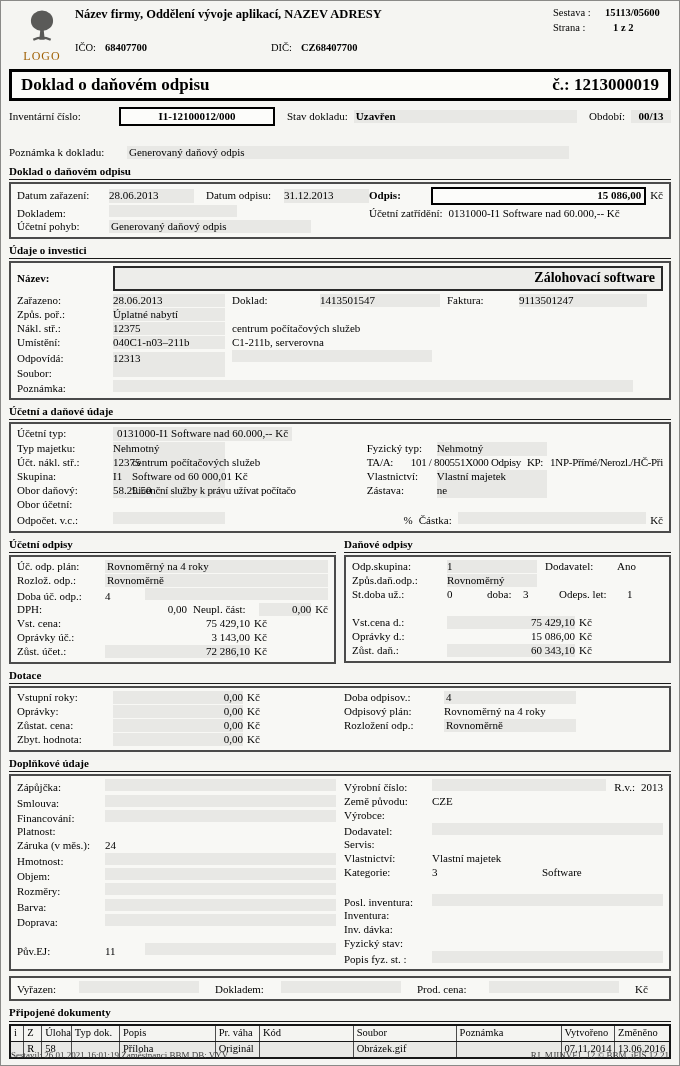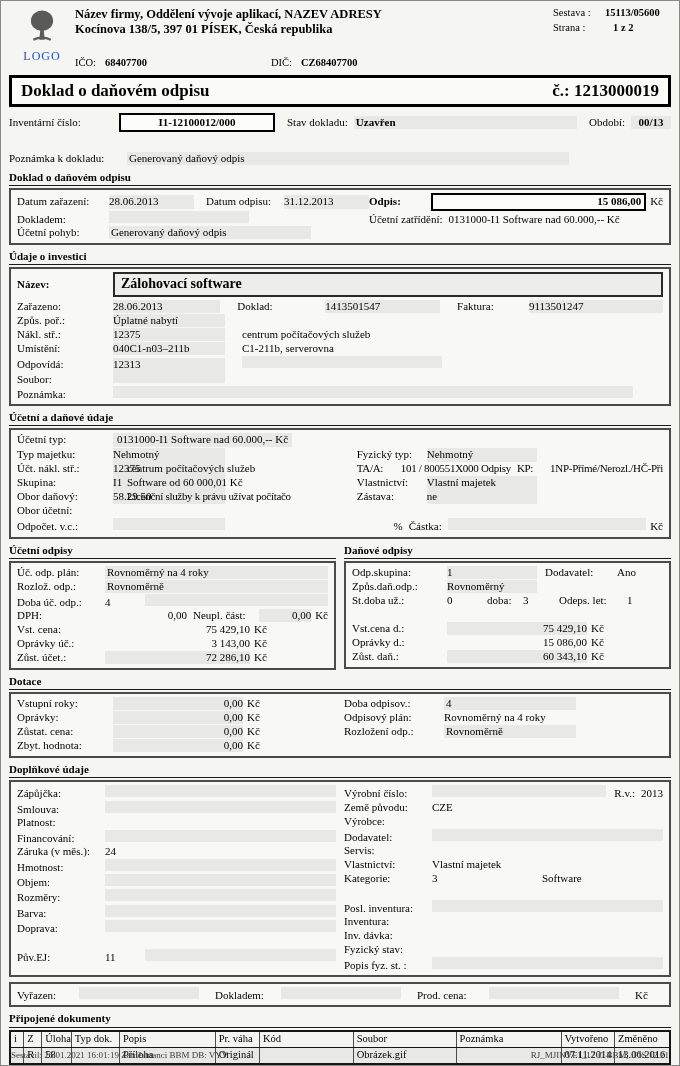--- a/index.html
+++ b/index.html
@@ -17,43 +17,43 @@
   .field { background:#e8e8e5; min-height:12px; }
   .vr { text-align:right; }
   .cur { margin-left:4px; flex-shrink:0; }
   .flex1 { flex:1; min-width:0; }
   .sec-title { font-weight:bold; font-size:11px; border-bottom:1px solid #1a1a1a; margin-top:5px; padding-bottom:1px; }
   .box { border:2px solid #4b4b4b; background:#f8f8f5; padding:3px 6px; margin-top:2px; }
   
   .w30{width:30px}.w36{width:36px}.w40{width:40px}.w46{width:46px}.w52{width:52px}
   .w62{width:62px}.w66{width:66px}.w70{width:70px}.w72{width:72px}.w78{width:78px}.w82{width:82px}.w85{width:85px}.w88{width:88px}.w90{width:90px}
   .w92{width:92px}.w95{width:95px}.w96{width:96px}.w100{width:100px}.w110{width:110px}
-  .w112{width:112px}.w118{width:118px}.w120{width:120px}.w130{width:130px}.w140{width:140px}
+  .w112{width:112px}.w118{width:118px}.w120{width:120px}.w130{width:130px}.w140{width:128px}
   .w145{width:145px}.w150{width:150px}.w200{width:200px}
-  .ml4{margin-left:17px}.ml6{margin-left:6px}.ml8{margin-left:8px}.ml12{margin-left:12px}.ml16{margin-left:16px}
+  .ml4{margin-left:7px}.ml6{margin-left:6px}.ml8{margin-left:8px}.ml12{margin-left:12px}.ml16{margin-left:16px}
   
   .hdr { display:flex; }
   .logo-block { width:66px; text-align:center; flex-shrink:0; padding-top:2px; }
-  .logo-text { font-size:12px; letter-spacing:1px; color:#1d4ed8; }
+  .logo-text { font-size:12px; letter-spacing:1px; color:#a16207; }
   .company { flex:1; padding-top:1px; }
   .company-line { font-weight:bold; font-size:12.5px; }
   .idrow { display:flex; margin-top:20px; font-size:10.5px; }
   .hdr-right { width:118px; flex-shrink:0; font-size:10.5px; padding-top:1px; }
   .hdr-right .frow { min-height:15px; }
   .title-bar { border:3px solid #000; background:#fbfbf8; display:flex; justify-content:space-between;
     align-items:center; padding:3px 9px; margin:5px 0 6px; }
   .title-text { font-size:17px; font-weight:bold; }
   .inv-row { display:flex; align-items:center; margin:2px 0 20px; }
   .inv-box { border:2px solid #000; background:#fcfcfa; width:148px; text-align:center;
     font-weight:bold; padding:1px 2px; flex-shrink:0; }
   .odpis-box { border:2px solid #000; background:#fcfcfa; flex:1; text-align:right;
     font-weight:bold; padding:0 3px; }
   .cols350 { width:352px; display:flex; flex-shrink:0; align-items:baseline; }
   .nazev-box { border:2px solid #2a2a2a; background:#ededea; flex:1; font-weight:bold;
-    font-size:14px; padding:2px 6px; }
+    font-size:14px; padding:2px 6px;text-align:right; }
   .half { display:flex; gap:8px; }
   .half > div { width:50%; }
   .tight { letter-spacing:-0.3px; }
   
   table { width:100%; border-collapse:collapse; table-layout:fixed; font-size:10.5px; margin-top:2px; }
   th,td { border:1px solid #4b4b4b; padding:0 3px; text-align:left; font-weight:normal;
     white-space:nowrap; overflow:hidden; height:15px; }
   table { border:2px solid #161616; }
   thead th { background:#f4f4f1; border-bottom:1px solid #161616; }
   tbody td { background:#e8e8e5; }
@@ -71,21 +71,20 @@
         <svg width="38" height="38" viewBox="0 0 24 24" aria-hidden="true">
           <ellipse cx="12" cy="8" rx="7" ry="6.5" fill="#5a5a58"></ellipse>
           <path d="M11 13 L13 13 L13.7 20 L10.3 20 Z" fill="#5a5a58"></path>
           <path d="M6.5 20 Q12 17.5 17.5 20" stroke="#5a5a58" fill="none" stroke-width="1.4"></path>
         </svg>
       </span>
       <div class="logo-text">LOGO</div>
     </div>
     <div class="company">
       <div class="company-line">Název firmy, Oddělení vývoje aplikací, NAZEV ADRESY</div>
-      <div class="company-line">Kocínova 138/5, 397 01 PÍSEK, Česká republika</div>
       <div class="idrow">
         <span class="lbl w30">IČO:</span>
         <span class="bold w150">68407700</span>
         <span class="lbl w30 ml16">DIČ:</span>
         <span class="bold">CZ68407700</span>
       </div>
     </div>
     <div class="hdr-right">
       <div class="frow">
         <span class="lbl w52">Sestava :</span>
@@ -396,26 +395,26 @@
       <div>
         <div class="frow">
             <span class="lbl w88">Zápůjčka:</span>
             <span class="field flex1"></span>
           </div>
         <div class="frow">
             <span class="lbl w88">Smlouva:</span>
             <span class="field flex1"></span>
           </div>
         <div class="frow">
+            <span class="lbl w88">Financování:</span>
+            <span class="field flex1"></span>
+          </div>
+        <div class="frow">
             <span class="lbl w88">Platnost:</span>
             <span class="val"></span>
-          </div>
-        <div class="frow">
-            <span class="lbl w88">Financování:</span>
-            <span class="field flex1"></span>
           </div>
         <div class="frow">
             <span class="lbl w88">Záruka (v měs.):</span>
             <span class="val">24</span>
           </div>
         <div class="frow">
             <span class="lbl w88">Hmotnost:</span>
             <span class="field flex1"></span>
           </div>
         <div class="frow">

